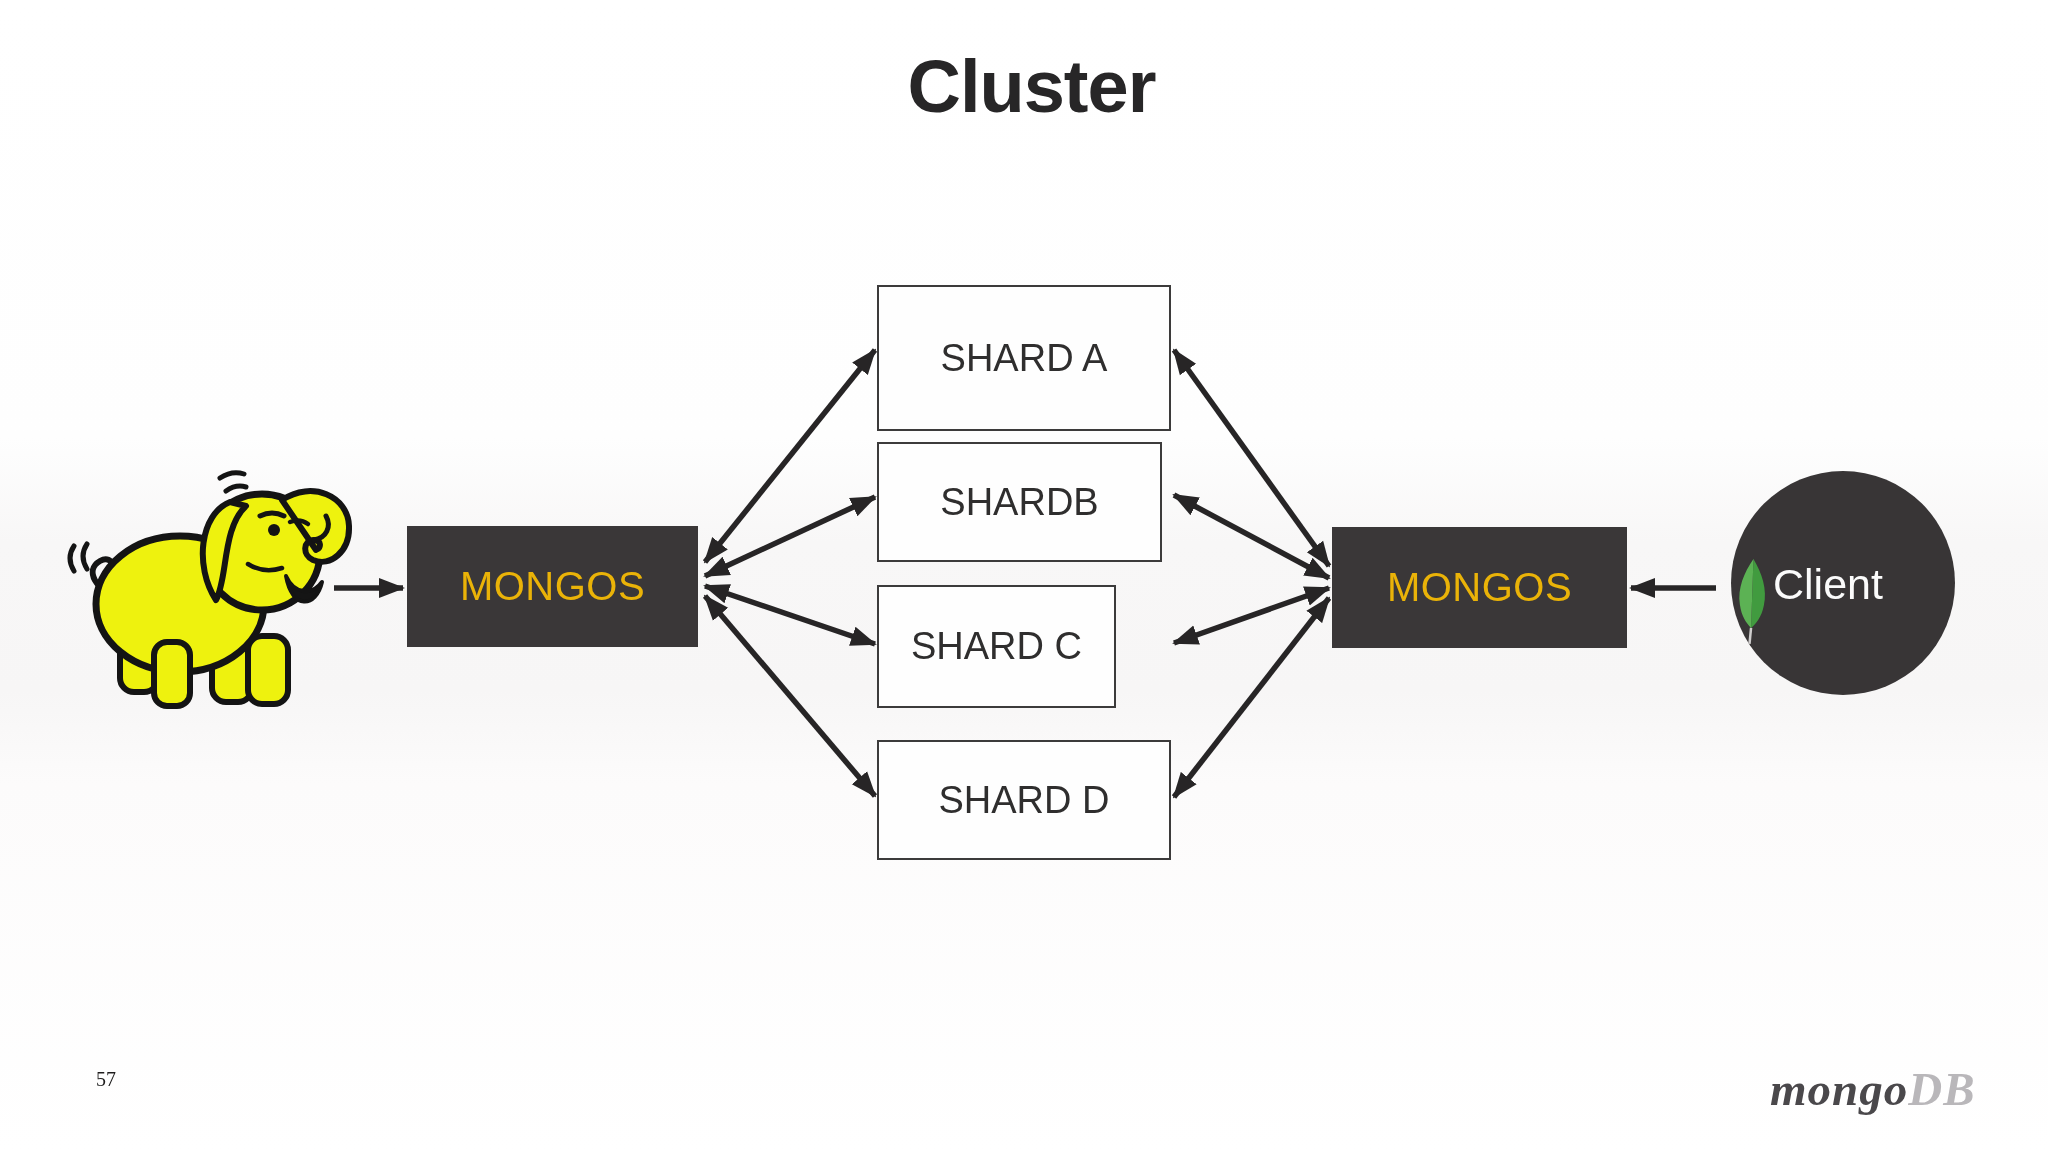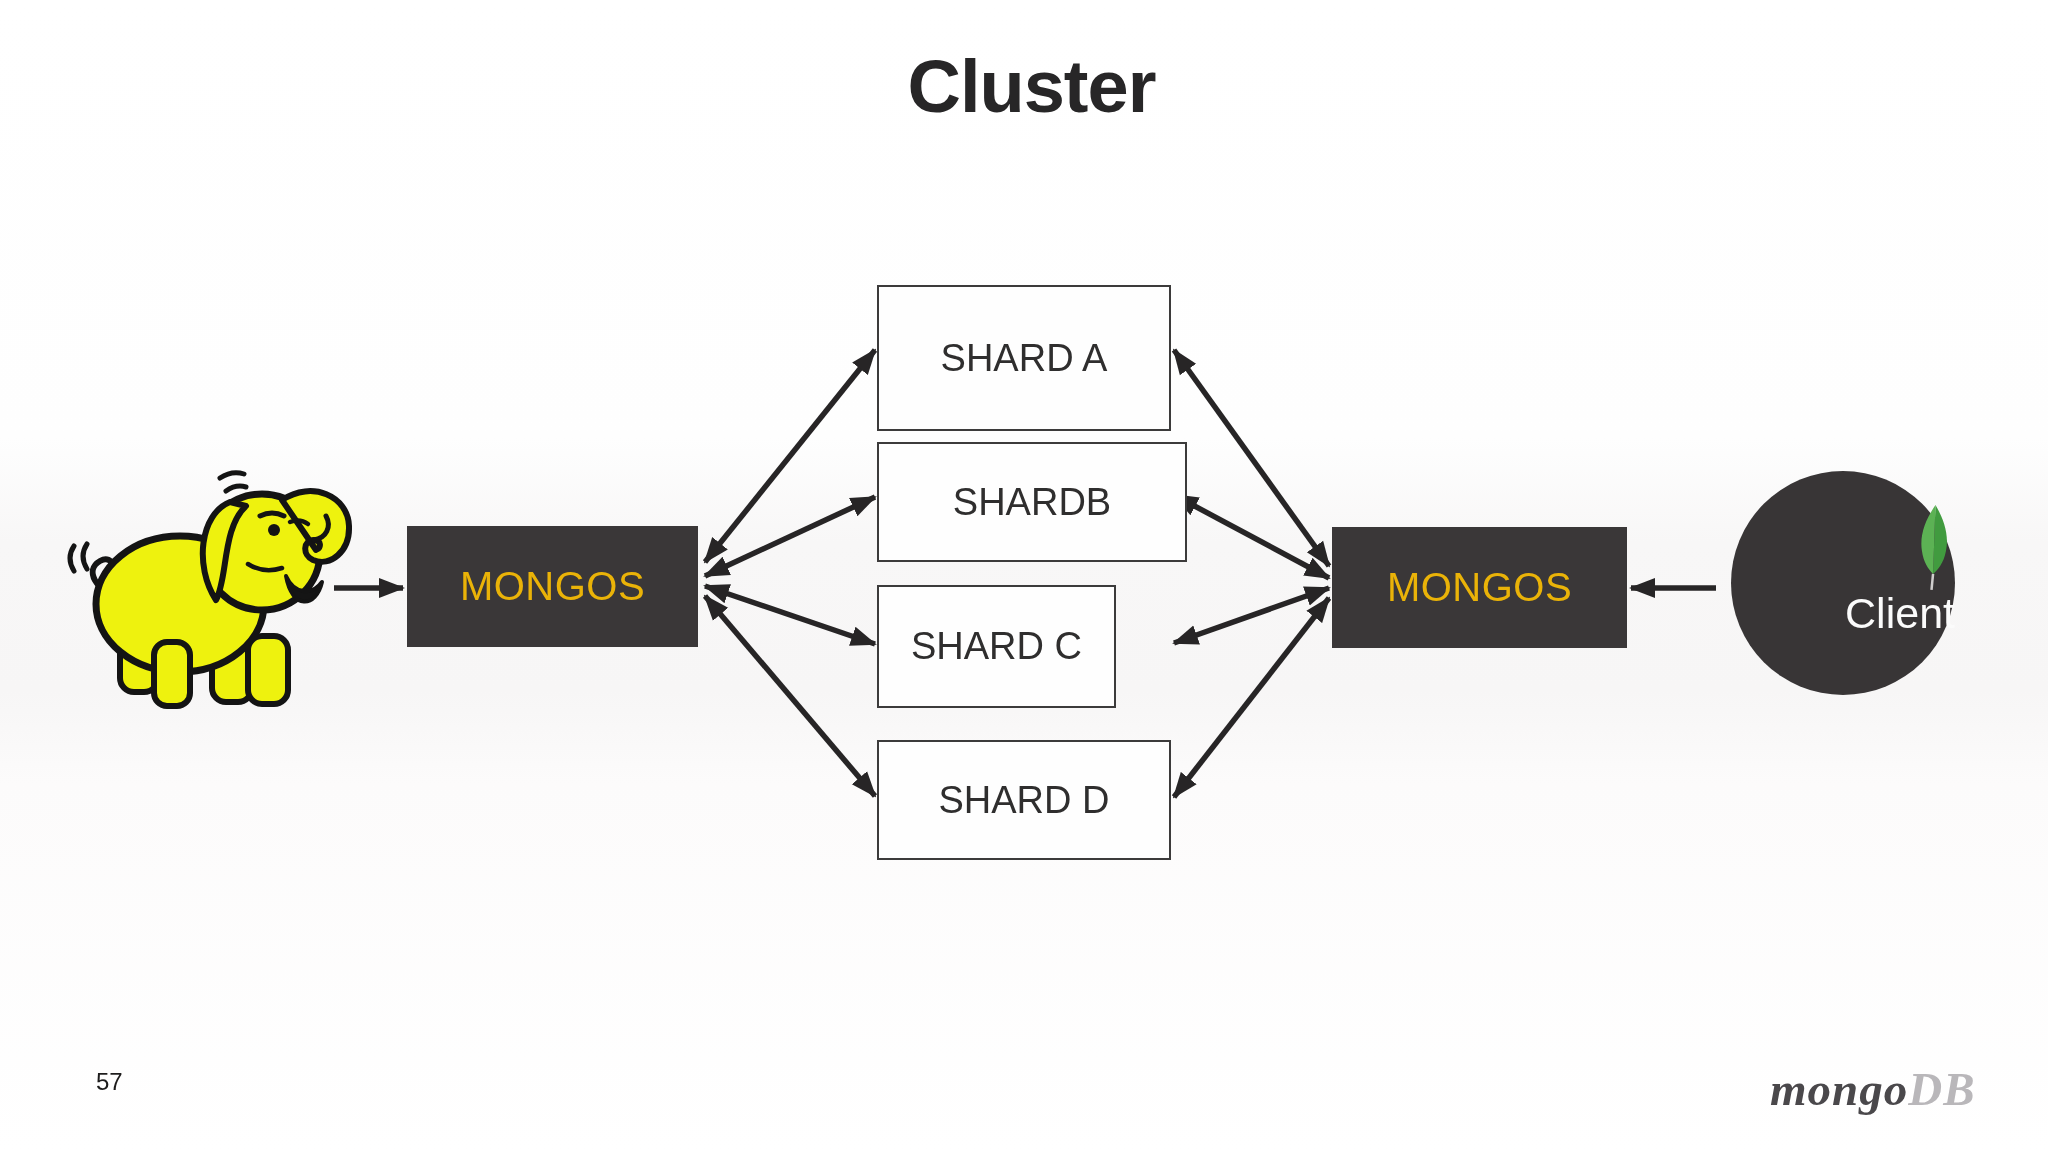--- a/index.html
+++ b/index.html
@@ -14,34 +14,34 @@
     font-size:74px; font-weight:bold; color:#272627; letter-spacing:-1px;padding-left:15px;
   }
   .node {
     position:absolute; display:flex; align-items:center; justify-content:center;
   }
   .node.dark { background:#3a3738; color:#eab308; font-size:40px; letter-spacing:.5px; }
   .node.shard { background:#fefefe; border:2px solid #3c3b3b; color:#2f2e2e; font-size:38px; }
   .mongos-left  { left:407px; top:526px; width:291px; height:121px; }
   .mongos-right { left:1332px; top:527px; width:295px; height:121px; }
   .shard-a { left:877px; top:285px; width:294px; height:146px; }
-  .shard-b { left:877px; top:442px; width:310px; height:120px;text-align:center; }
+  .shard-b { left:877px; top:442px; width:285px; height:120px;text-align:center; }
   .shard-c { left:877px; top:585px; width:239px; height:123px; }
   .shard-d { left:877px; top:740px; width:294px; height:120px; }
   .client-circle {
     position:absolute; left:1731px; top:471px; width:224px; height:224px;
-    border-radius:50%; background:#383536; display:flex; flex-direction:column;
-    align-items:flex-end; justify-content:flex-start;
+    border-radius:50%; background:#383536; display:flex; 
+    align-items:center; justify-content:flex-start;
   }
   .client-label { color:#fbfbfb; font-size:43px; margin-top:2px; }
   .leaf-wrap { margin-top:30px; height:86px; display:flex; align-items:flex-start; justify-content:center; }
   .arrow-layer, .elephant-wrap { position:absolute; pointer-events:none; }
   .arrow-layer { left:0; top:0; }
   .elephant-wrap { left:62px; top:466px; }
-  .page-number { position:absolute; left:96px; top:1068px; font-size:24px; color:#1d1c1c; }
+  .page-number { position:absolute; left:96px; top:1068px; font-size:20px; color:#1d1c1c;font-family:Liberation Serif, serif; }
   .brand-logo {
     position:absolute; left:1770px; top:1062px; font-family:"Liberation Serif", serif;
     font-size:47px; font-weight:bold; letter-spacing:1px;font-style:italic;
   }
   .brand-logo .mongo { color:#4a484b; }
   .brand-logo .db { color:#b9b7ba; }
 </style>
 </head>
 <body>
 

